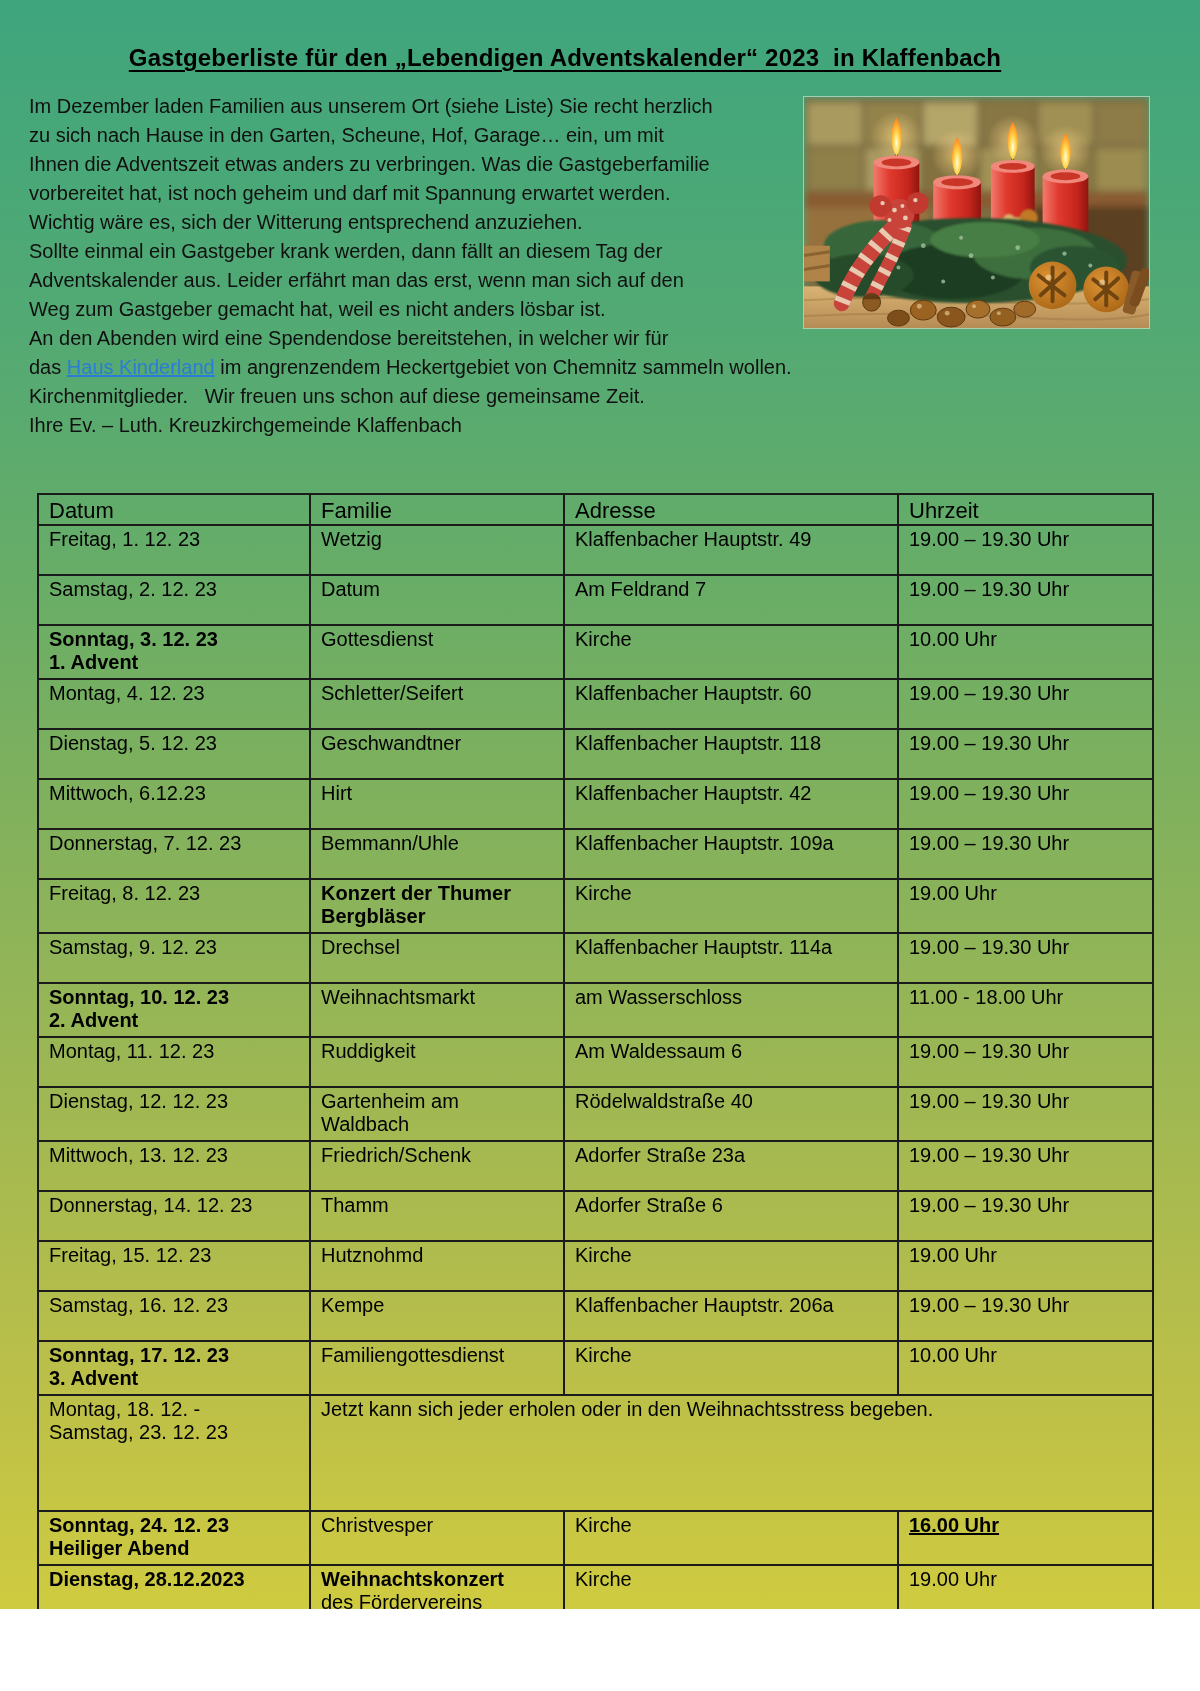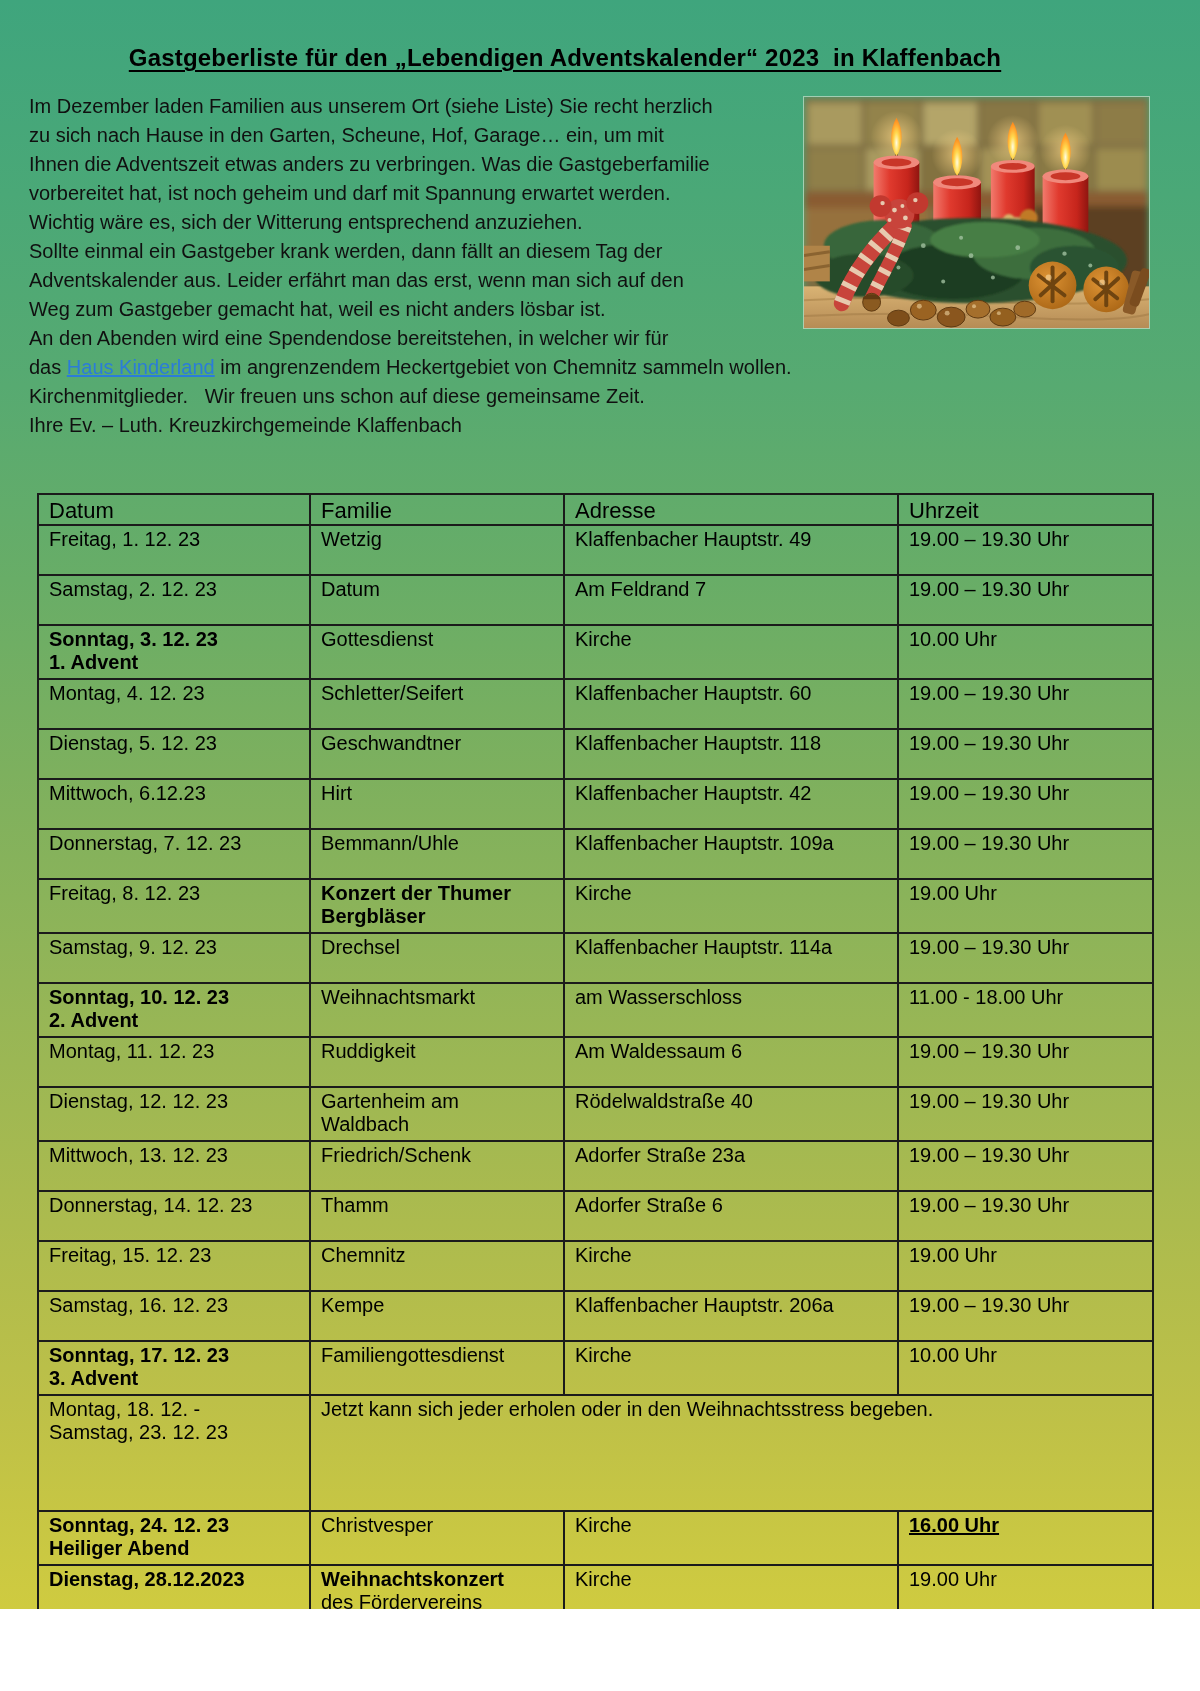--- a/index.html
+++ b/index.html
@@ -467,21 +467,21 @@
           </td>
           <td>
             <div class="ln">19.00 – 19.30 Uhr</div>
           </td>
         </tr>
         <tr>
           <td>
             <div class="ln">Freitag, 15. 12. 23</div>
           </td>
           <td>
-            <div class="ln">Chemnitz</div>
+            <div class="ln">Hutznohmd</div>
           </td>
           <td>
             <div class="ln">Kirche</div>
           </td>
           <td>
             <div class="ln">19.00 Uhr</div>
           </td>
         </tr>
         <tr>
           <td>

